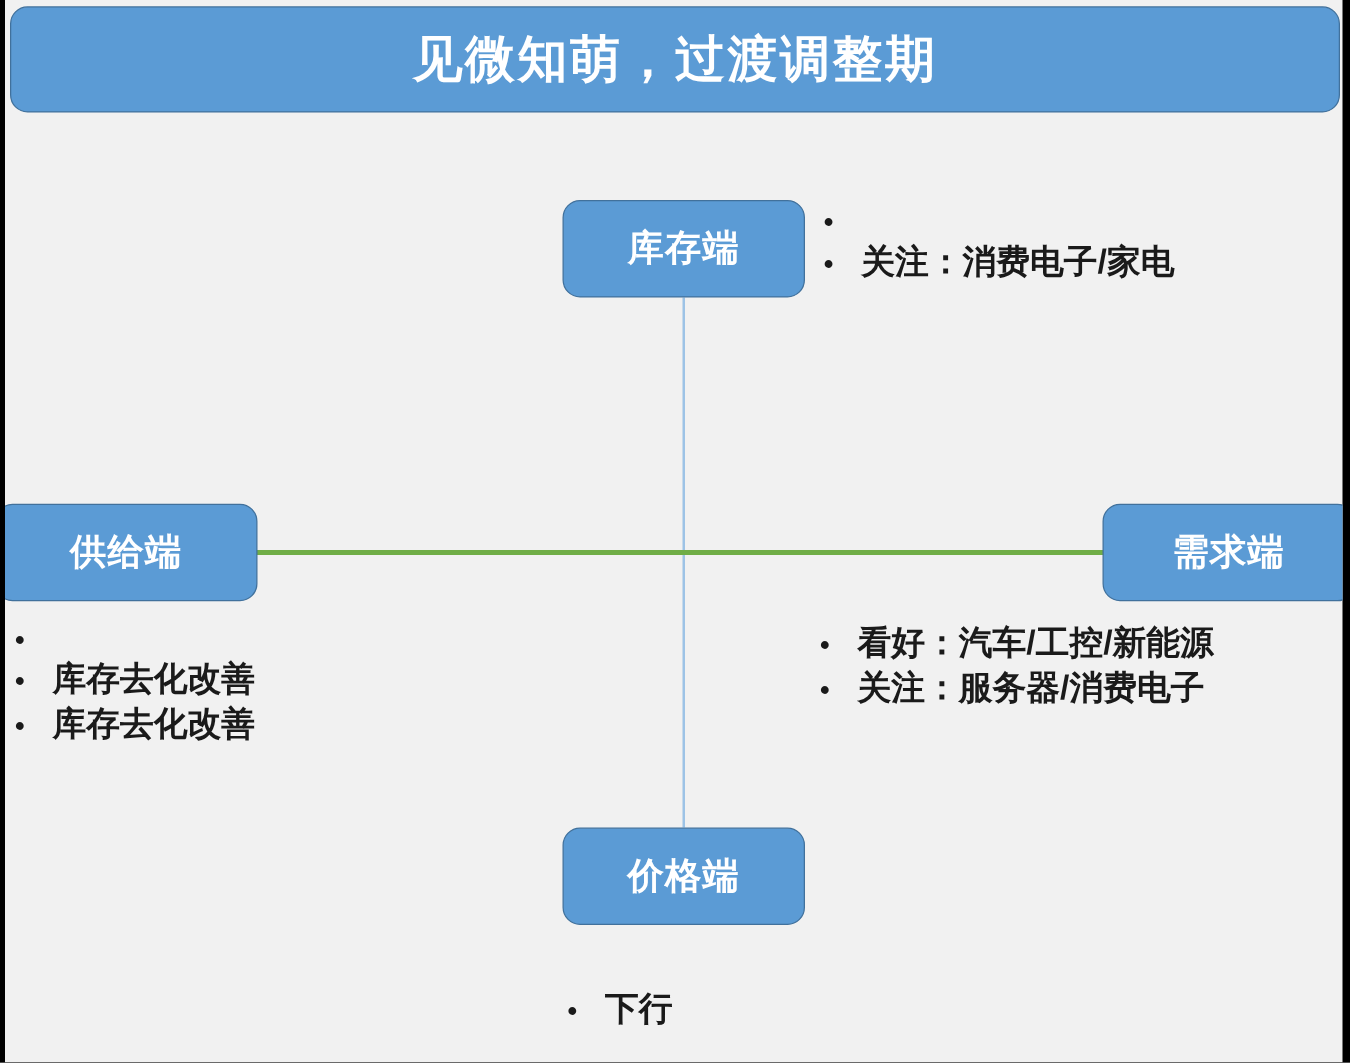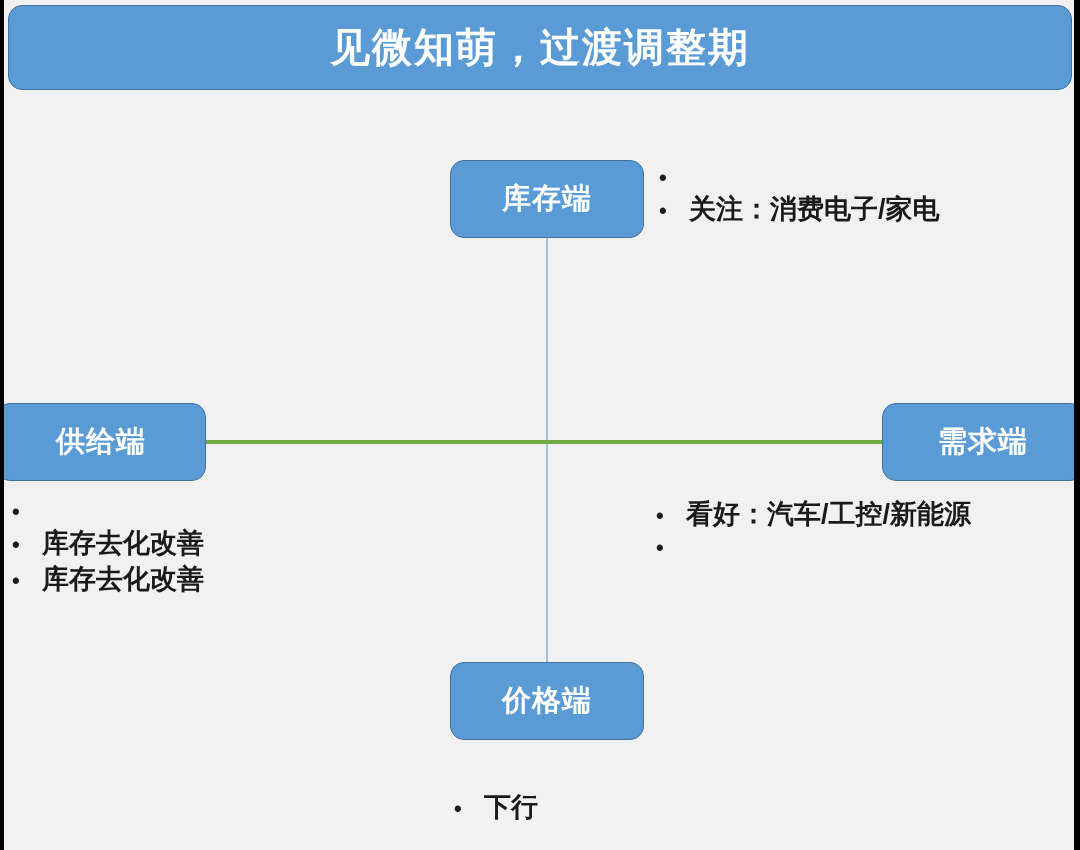--- a/index.html
+++ b/index.html
@@ -164,20 +164,21 @@
     </div>
   </div>
 
   <div class="bullets" id="bullets-demand">
     <div class="bullet-row">
       <span class="bullet-dot">•</span>
       <span>看好：汽车/工控/新能源</span>
     </div>
     <div class="bullet-row">
       <span class="bullet-dot">•</span>
+      <span>关注：服务器/消费电子</span>
     </div>
   </div>
 
   <div class="bullets" id="bullets-price">
     <div class="bullet-row">
       <span class="bullet-dot">•</span>
       <span>下行</span>
     </div>
   </div>
 

